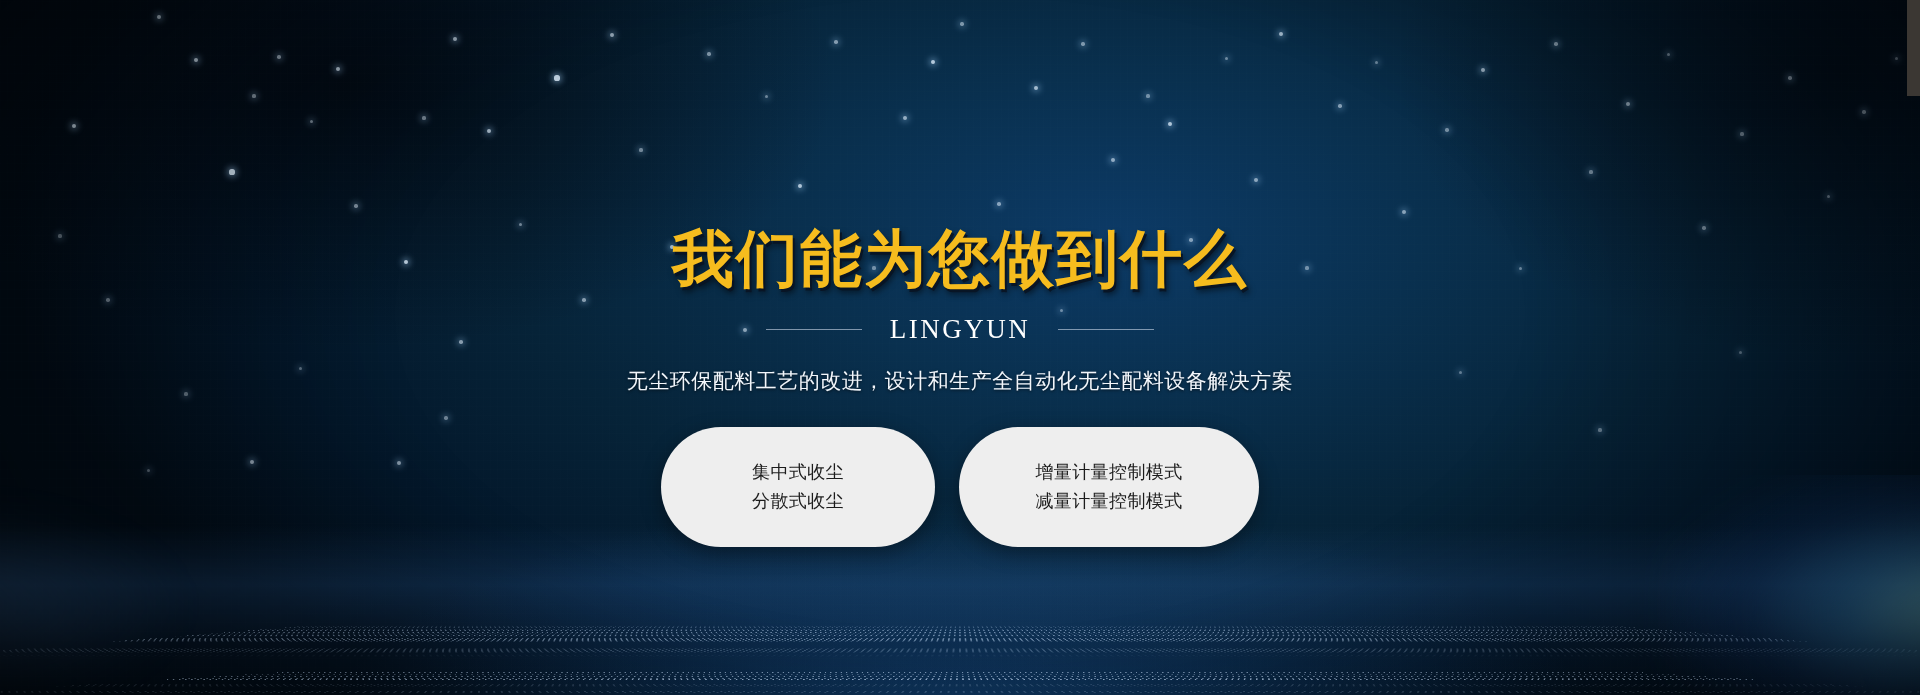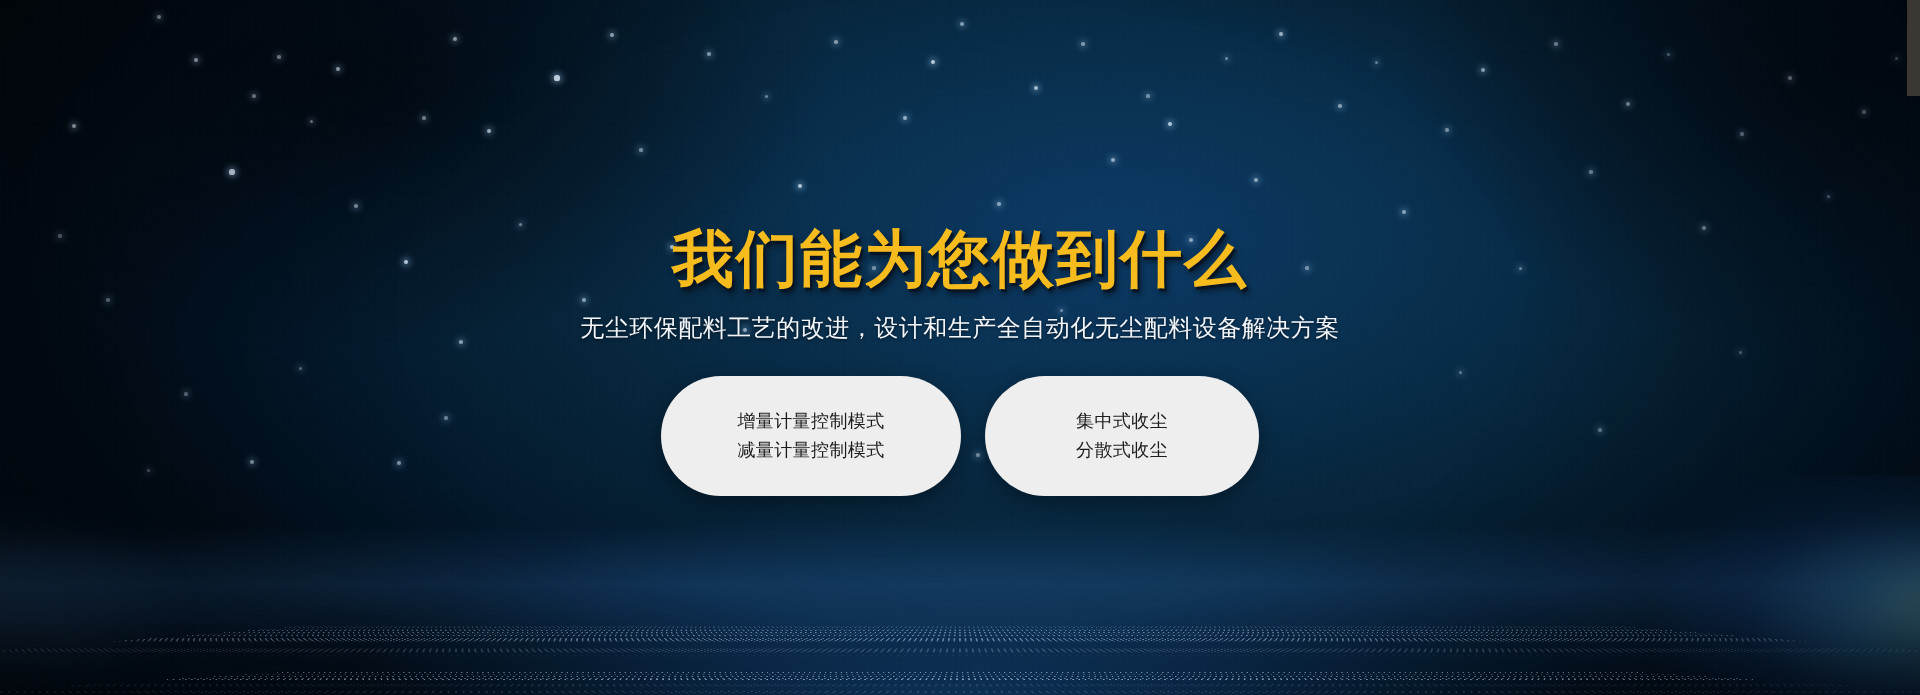--- a/index.html
+++ b/index.html
@@ -151,21 +151,21 @@
   .brand {
     font-family: "Liberation Serif", "DejaVu Serif", serif;
     font-size: 27px;
     letter-spacing: 2.5px;
     color: #ffffff;
     white-space: nowrap;
   }
 
   .desc {
     margin-top: 22px;
-    font-size: 24px;
+    font-size: 21px;
     letter-spacing: .5px;
     color: #f2f6fb;
     text-shadow: 0 1px 3px rgba(0,0,0,.6);
   }
 
   .cards {
     display: flex;
     justify-content: center;
     align-items: stretch;
     gap: 24px;
@@ -284,31 +284,36 @@
     <div class="glow-right"></div>
   </div>
 
   <div class="vignette"></div>
   <div class="corner-patch"></div>
 
   <div class="content">
 
     <h1 class="headline">我们能为您做到什么</h1>
 
+    <div class="sub-row">
+      <span class="rule"></span>
+      <span class="brand">LINGYUN</span>
+      <span class="rule"></span>
+    </div>
 
     <div class="desc">无尘环保配料工艺的改进，设计和生产全自动化无尘配料设备解决方案</div>
 
     <div class="cards">
+
+      <div class="card card-1">
+        <div class="card-line">集中式收尘</div>
+        <div class="card-line">分散式收尘</div>
+      </div>
 
       <div class="card card-2">
         <div class="card-line">增量计量控制模式</div>
         <div class="card-line">减量计量控制模式</div>
       </div>
 
-      <div class="card card-1">
-        <div class="card-line">集中式收尘</div>
-        <div class="card-line">分散式收尘</div>
-      </div>
-
 
     </div>
   </div>
 </div>
 
 </body></html>

